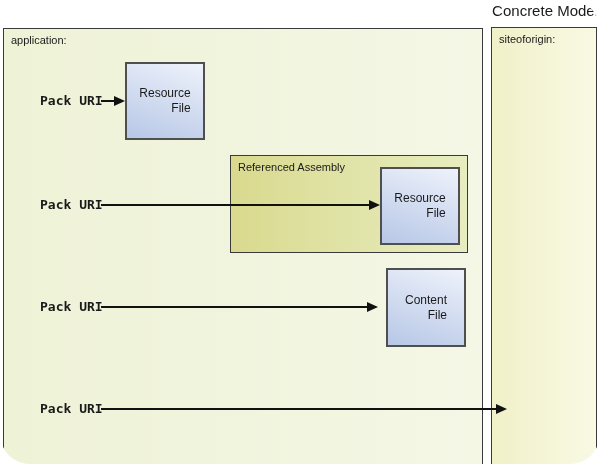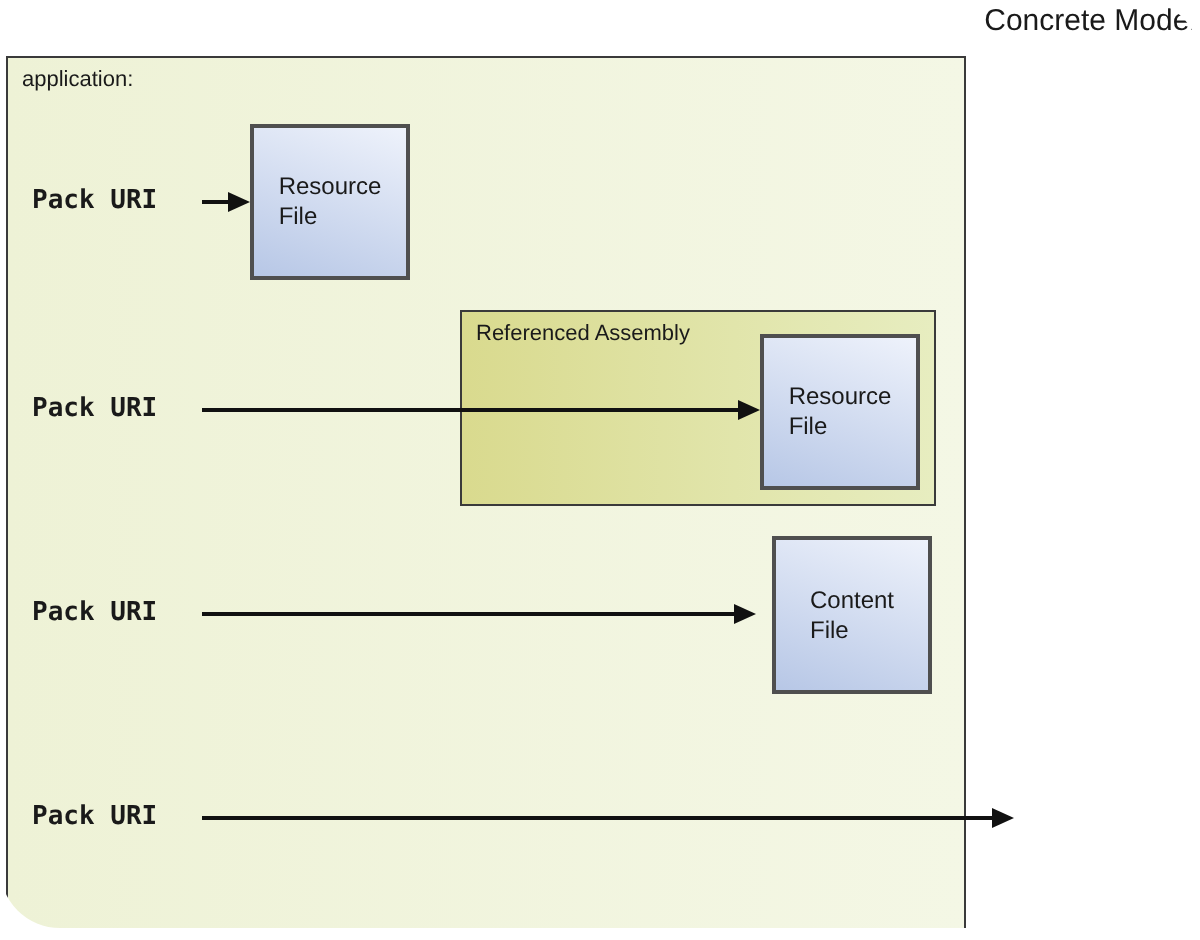--- a/index.html
+++ b/index.html
@@ -58,31 +58,31 @@
     border: 2px solid var(--node-border, #4f4f4f);
     background: linear-gradient(200deg, var(--node-bg-top, #eef2fb), var(--node-bg-bottom, #b7c7e6));
     display: flex;
     align-items: center;
     justify-content: center;
     z-index: 3;
   }
   .node .nlabel {
     font-size: 12px;
     line-height: 15px;
-    text-align: left;
+    text-align: right;
     white-space: pre-line;
     color: var(--text, #1a1a1a);
   }
   .node-res1 { left: 125px; top: 62px;  width: 80px; height: 78px; }
   .node-res2 { left: 380px; top: 167px; width: 80px; height: 78px; }
   .node-content { left: 386px; top: 268px; width: 80px; height: 79px; }
   .node-sof { left: 507px; top: 371px; width: 80px; height: 77px; }
   .packuri {
     position: absolute;
-    left: 16px;
+    left: 40px;
     height: 16px;
     line-height: 16px;
     font-family: "DejaVu Sans Mono", "Liberation Mono", monospace;
     font-weight: bold;
     font-size: 13px;
     color: var(--text, #1a1a1a);
     white-space: nowrap;
     z-index: 4;
   }
   .packuri-1 { top: 93px; }
@@ -102,20 +102,23 @@
 <body>
 
 <div class="stage">
 
   <div class="title">Concrete Model</div>
 
   <div class="container app-box">
     <div class="clabel">application:</div>
   </div>
 
+  <div class="container sof-box">
+    <div class="clabel">siteoforigin:</div>
+  </div>
 
 
   <div class="container ref-box">
     <div class="clabel">Referenced Assembly</div>
   </div>
 
   <div class="node node-res1">
     <span class="nlabel">Resource
 File</span>
   </div>

